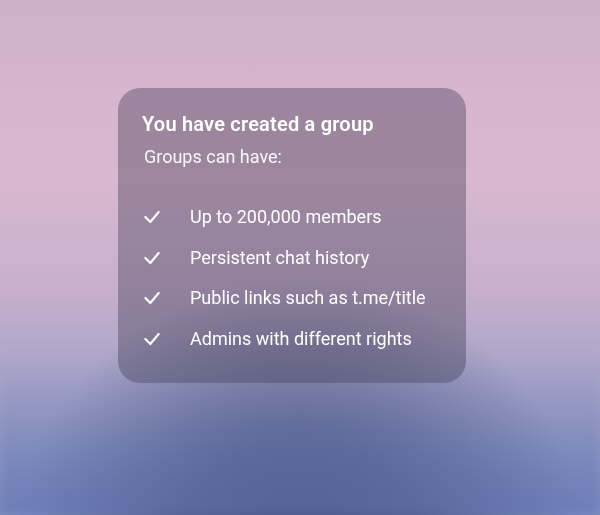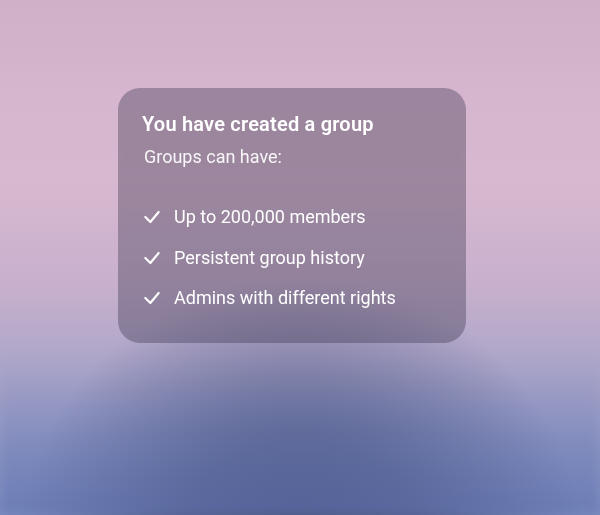--- a/index.html
+++ b/index.html
@@ -61,21 +61,21 @@
     margin: 4px 0 30px 2px;
   }
   .list {
     list-style: none;
     margin: 0;
     padding: 0;
   }
   .item {
     display: flex;
     align-items: center;
-    gap: 12px;
+    gap: 28px;
     padding: 9px 0;
     font-size: 18px;
     font-weight: 400;
     color: #ffffff;
   }
   .check {
     flex: 0 0 auto;
     width: 20px;
     height: 20px;
     display: inline-flex;
@@ -110,21 +110,29 @@
             </svg>
         </span>
         <span class="item-text">Up to 200,000 members</span>
       </li>
       <li class="item">
         <span class="check">
           <svg viewBox="0 0 24 24">
               <polyline points="4 12 10 18 20 6"></polyline>
             </svg>
         </span>
-        <span class="item-text">Persistent group history</span>
+        <span class="item-text">Persistent chat history</span>
+      </li>
+      <li class="item">
+        <span class="check">
+          <svg viewBox="0 0 24 24">
+              <polyline points="4 12 10 18 20 6"></polyline>
+            </svg>
+        </span>
+        <span class="item-text">Public links such as t.me/title</span>
       </li>
       <li class="item">
         <span class="check">
           <svg viewBox="0 0 24 24">
               <polyline points="4 12 10 18 20 6"></polyline>
             </svg>
         </span>
         <span class="item-text">Admins with different rights</span>
       </li>
     </ul>

